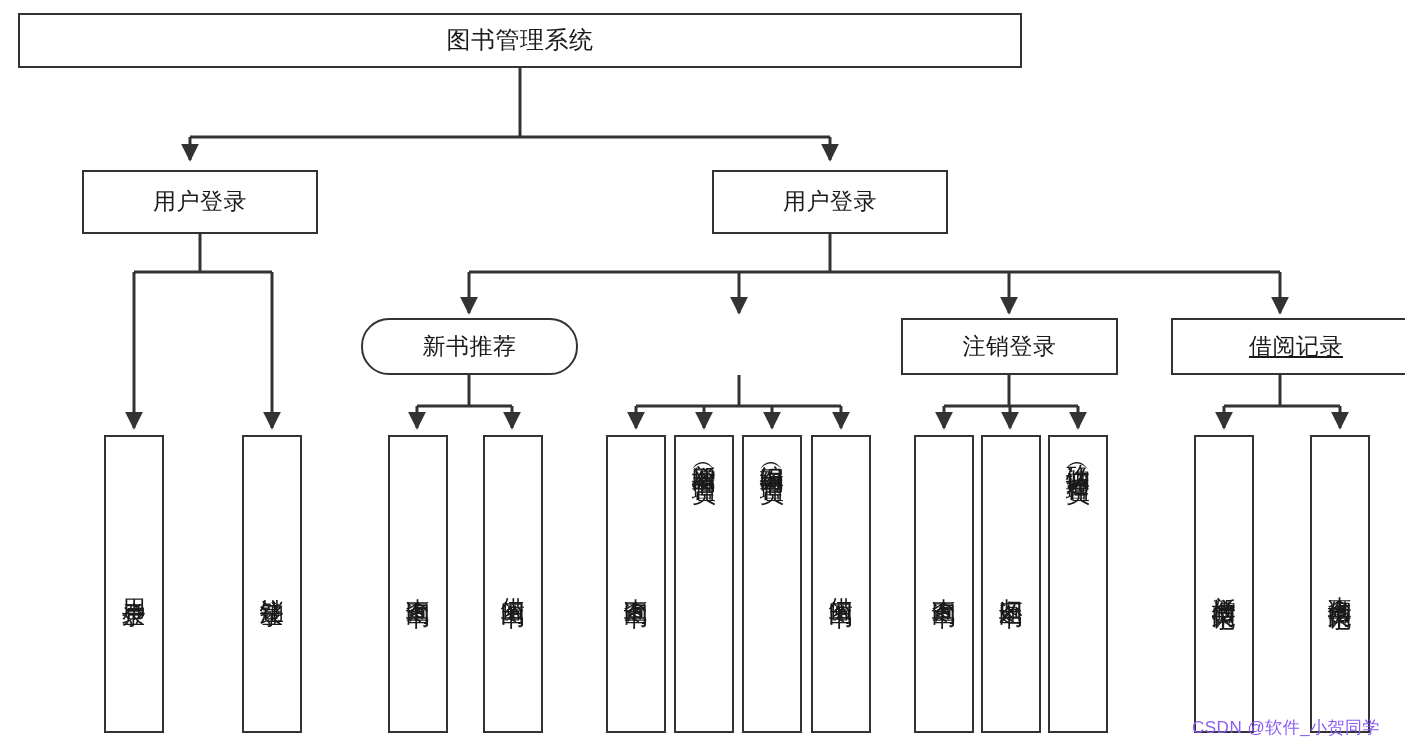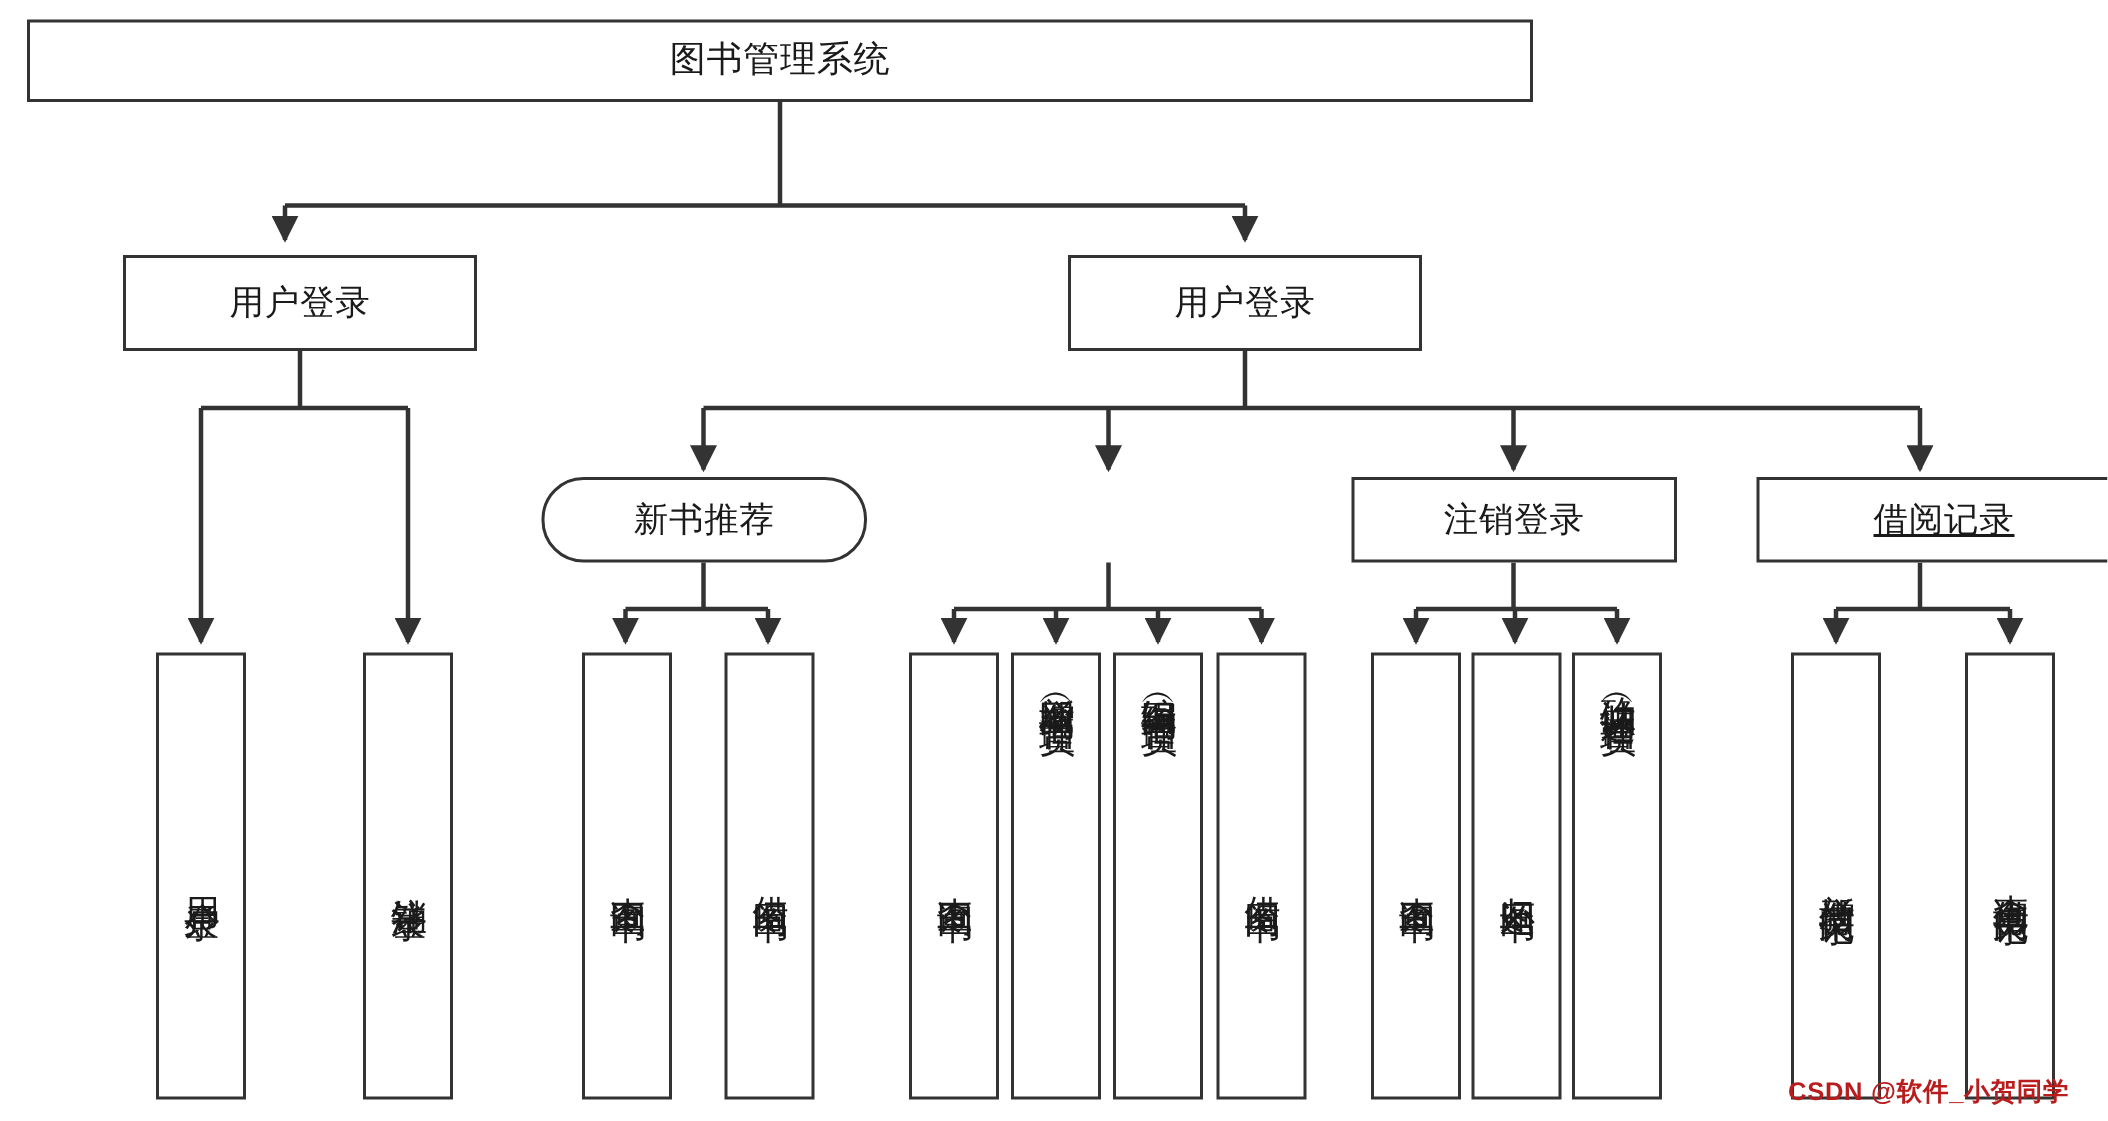--- a/index.html
+++ b/index.html
@@ -64,24 +64,23 @@
     letter-spacing: 2.5px;
     white-space: nowrap;
   }
   .node.vert.centered {
     align-items: center;
     padding-top: 0;
   }
   .watermark {
     position: absolute;
     font-size: 17px;
-    color: #b91c1c;
+    color: #8b5cf6;
     white-space: nowrap;
     letter-spacing: 0.5px;
-    font-weight: bold;
   }
 </style>
 </head>
 <body>
 
 <div id="canvas">
 
   <svg id="edges" viewBox="0 0 1405 747" width="1405" height="747">
     <defs>
       <marker id="arrow" viewBox="0 0 10 10" refX="9" refY="5" markerWidth="6" markerHeight="6" orient="auto-start-reverse">

